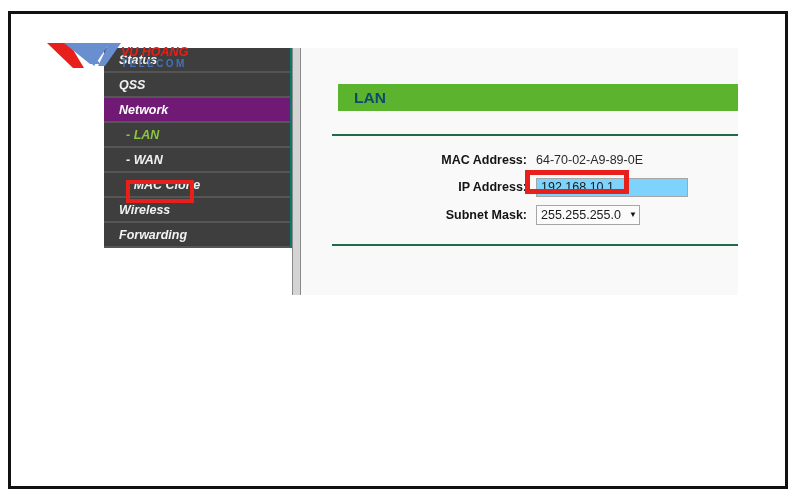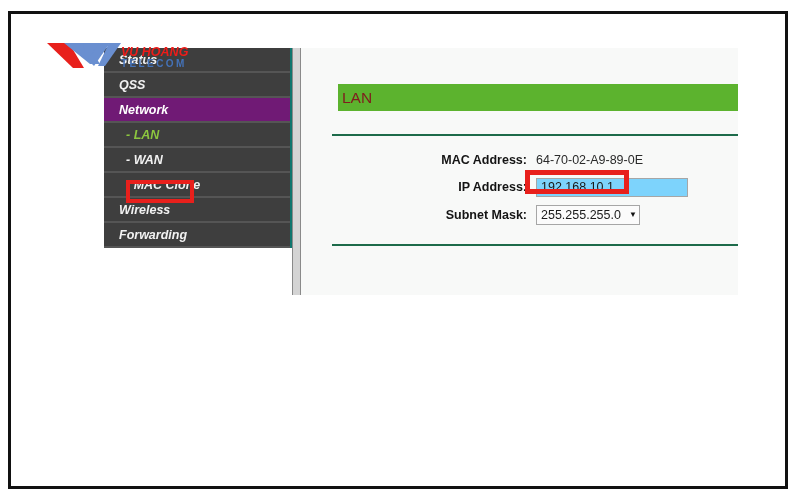--- a/index.html
+++ b/index.html
@@ -147,25 +147,25 @@
     border-right: 1px solid #8a8a8a;
     box-sizing: border-box;
   }
   #panel-title {
     position: absolute;
     left: 46px;
     top: 36px;
     width: 400px;
     height: 27px;
     background: #5cb32e;
-    color: #7f1d1d;
+    color: #0c4a6e;
     font-size: 15.5px;
-    font-weight: normal;
+    font-weight: bold;
     line-height: 27px;
-    padding-left: 4px;
+    padding-left: 16px;
     box-sizing: border-box;
   }
   .hr-green {
     position: absolute;
     left: 40px;
     width: 406px;
     height: 0;
     border-top: 2px solid #1d6b4a;
   }
   #hr-top  { top: 86px; }

